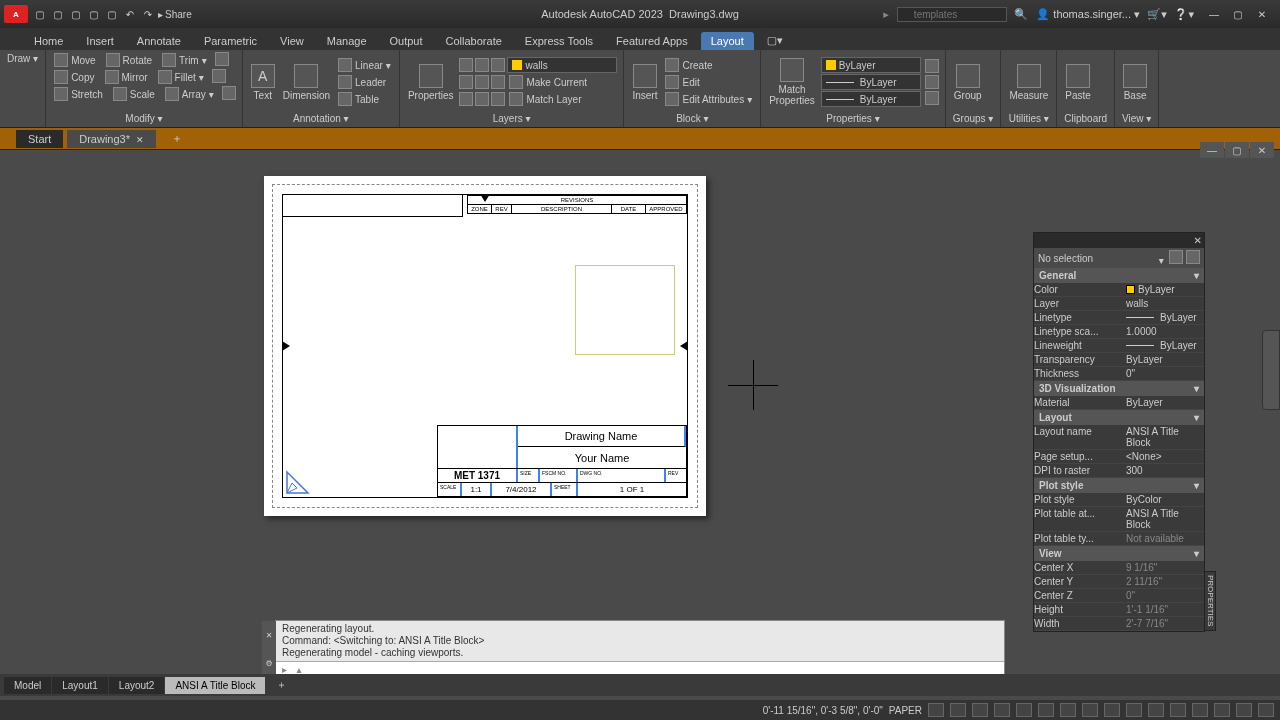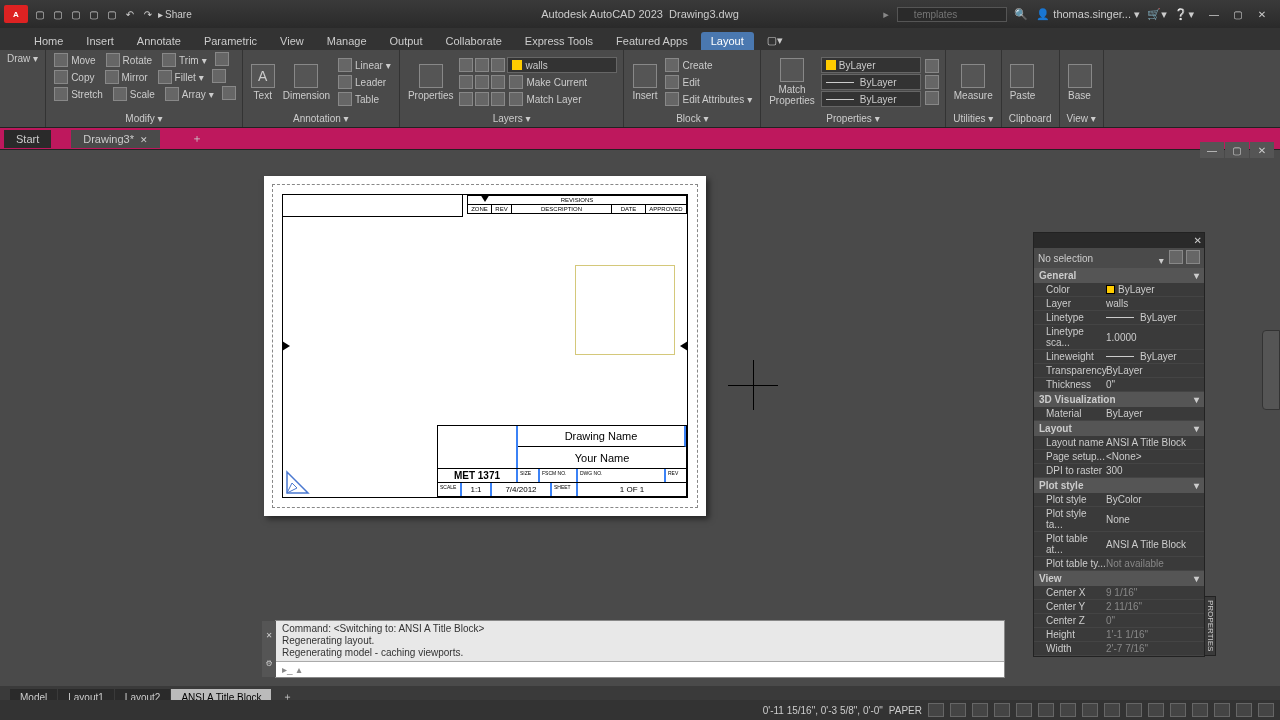--- a/index.html
+++ b/index.html
@@ -19,21 +19,21 @@
 .ribbon{height:78px;background:#4a4a4a;border-bottom:1px solid #222;display:flex}
 .panel{border-right:1px solid #333;padding:2px 6px;display:flex;flex-direction:column;justify-content:space-between}
 .panel-body{display:flex;gap:4px;align-items:center;flex:1}
 .panel-title{font-size:10px;color:#ccc;text-align:center;padding:1px}
 .big-btn{display:flex;flex-direction:column;align-items:center;gap:2px;padding:2px;color:#ccc;font-size:10px}
 .big-icon{width:24px;height:24px;border:1px solid #888;background:#555}
 .sm-btn{display:flex;align-items:center;gap:3px;color:#ccc;font-size:10px;padding:1px 2px}
 .sm-icon{width:14px;height:14px;background:#666;border:1px solid #888}
 .layer-combo{background:#333;border:1px solid #666;color:#ccc;font-size:10px;padding:1px 4px;width:110px;height:16px;display:flex;align-items:center;gap:3px}
 .layer-sw{width:10px;height:10px;background:#ffcc00}
-.doc-tabs{height:22px;background:#be185d;display:flex;align-items:center;padding-left:4px;gap:20px;border-bottom:1px solid #222}
+.doc-tabs{height:22px;background:#a16207;display:flex;align-items:center;padding-left:16px;gap:4px;border-bottom:1px solid #222}
 .doc-tab{padding:3px 12px;font-size:11px;color:#ccc;background:#2a2a2a;position:relative}
 .doc-tab.active{background:#4a4a4a}
 .doc-close{margin-left:6px;font-size:9px}
 .canvas-area{position:absolute;top:150px;left:0;right:0;bottom:60px;background:#4a4a4a}
 .canvas-win-btns{position:absolute;top:-8px;right:6px;display:flex;gap:1px}
 .paper{position:absolute;left:264px;top:26px;width:442px;height:340px;background:#fff;box-shadow:3px 3px 6px rgba(0,0,0,.5)}
 .border-outer{position:absolute;left:18px;top:18px;right:18px;bottom:18px;border:1.5px solid #000}
 .dashed-margin{position:absolute;left:8px;top:8px;right:8px;bottom:8px;border:1px dashed #888}
 .triangle{width:0;height:0;position:absolute}
 .tri-top{left:50%;top:-1px;transform:translateX(-50%);border-left:5px solid transparent;border-right:5px solid transparent;border-top:8px solid #000}
@@ -54,31 +54,31 @@
 .tb-small{font-size:5px;text-align:left;padding:1px 2px}
 .corner-tri{position:absolute;left:2px;bottom:2px;width:25px;height:25px}
 .crosshair{position:absolute;left:753px;top:210px;width:1px;height:50px;background:#000}
 .crosshair::after{content:"";position:absolute;left:-25px;top:25px;width:50px;height:1px;background:#000}
 .props-panel{position:absolute;right:75px;top:82px;width:172px;background:#3a3a3a;border:1px solid #222;font-size:10px;color:#ccc}
 .props-title{background:#2a2a2a;display:flex;align-items:center;padding:2px;justify-content:flex-end;gap:3px}
 .props-close{font-size:10px;cursor:pointer}
 .props-sel{background:#4a4a4a;padding:2px 4px;display:flex;justify-content:space-between;align-items:center}
 .props-cat{background:#555;padding:2px 5px;display:flex;justify-content:space-between;font-weight:bold}
 .props-row{display:flex;padding:1px 0;border-bottom:1px solid #444}
-.props-key{width:72px;padding-left:12px}
+.props-key{width:92px;}
 .props-val{flex:1;display:flex;align-items:center;gap:3px}
 .color-sw{width:9px;height:9px;background:#ffcc00;border:1px solid #000}
 .byline{width:28px;height:1px;background:#ccc;display:inline-block;margin-right:3px}
 .props-tab{position:absolute;right:-12px;bottom:0;width:12px;height:60px;background:#3a3a3a;writing-mode:vertical-rl;font-size:8px;text-align:center;border:1px solid #222}
 .cmd-area{position:absolute;bottom:42px;left:275px;width:730px;background:#e8e8e8;border:1px solid #888;font-family:Consolas,monospace;font-size:10px}
 .cmd-hist{padding:2px 6px;color:#333;line-height:1.2}
 .cmd-line{background:#fff;border-top:1px solid #aaa;padding:2px 6px;display:flex;align-items:center;gap:4px}
 .cmd-line input{border:none;outline:none;font-family:inherit;font-size:10px;font-style:italic;color:#888;flex:1}
 .cmd-handle{position:absolute;left:-14px;top:0;bottom:0;width:14px;background:#555;display:flex;flex-direction:column;justify-content:space-around;align-items:center}
-.layout-tabs{position:absolute;bottom:12px;left:0;right:0;height:22px;background:#3a3a3a;display:flex;align-items:center;padding-left:10px;gap:1px;font-size:10px}
+.layout-tabs{position:absolute;bottom:24px;left:0;right:0;height:22px;background:#3a3a3a;display:flex;align-items:center;padding-left:4px;gap:1px;font-size:10px}
 .ltab{padding:3px 10px;color:#ccc;background:#2a2a2a}
 .ltab.active{background:#bbb;color:#000}
 .status-bar{position:absolute;bottom:0;left:0;right:0;height:20px;background:#333;display:flex;align-items:center;justify-content:flex-end;padding:0 6px;gap:6px;font-size:10px;color:#ccc}
 .status-btn{width:16px;height:14px;background:#444;border:1px solid #666}
 .side-collapse{position:absolute;right:0;top:180px;width:18px;height:80px;background:#555;border:1px solid #333;border-radius:4px 0 0 4px}
 </style>
 </head>
 <body>
 
 <div class="titlebar">
@@ -282,20 +282,29 @@
         <div class="sm-icon"></div>
         <div class="sm-icon"></div>
       </div>
     </div>
     <div class="panel-title">Properties ▾</div>
   </div>
   <div class="panel">
     <div class="panel-body">
         <div class="big-btn">
           <div class="big-icon"></div>
+          <span>Group</span>
+        </div>
+      </div>
+    <div class="panel-title">Groups ▾</div>
+  </div>
+  <div class="panel">
+    <div class="panel-body">
+        <div class="big-btn">
+          <div class="big-icon"></div>
           <span>Measure</span>
         </div>
       </div>
     <div class="panel-title">Utilities ▾</div>
   </div>
   <div class="panel">
     <div class="panel-body">
         <div class="big-btn">
           <div class="big-icon"></div>
           <span>Paste</span>
@@ -456,24 +465,20 @@
       </div>
     <div class="props-cat">
         <span>Plot style</span>
         <span>▾</span>
       </div>
     <div class="props-row">
         <div class="props-key">Plot style</div>
         <div class="props-val">ByColor</div>
       </div>
     <div class="props-row">
-        <div class="props-key">Plot style ta...</div>
-        <div class="props-val">None</div>
-      </div>
-    <div class="props-row">
         <div class="props-key">Plot table at...</div>
         <div class="props-val">ANSI A Title Block</div>
       </div>
     <div class="props-row">
         <div class="props-key">Plot table ty...</div>
         <div class="props-val" style="color:#888">Not available</div>
       </div>
     <div class="props-cat">
         <span>View</span>
         <span>▾</span>
@@ -501,22 +506,22 @@
     <div class="props-tab">PROPERTIES</div>
   </div>
 </div>
 
 <div class="cmd-area">
   <div class="cmd-handle">
       <span style="color:#ccc;font-size:8px">✕</span>
       <span style="color:#ccc;font-size:8px">⚙</span>
     </div>
   <div class="cmd-hist">
+    <div>Regenerating layout.</div>
     <div>Command:   &lt;Switching to: ANSI A Title Block&gt;</div>
-    <div>Regenerating layout.</div>
     <div>Regenerating model - caching viewports.</div>
   </div>
   <div class="cmd-line">
     <span style="color:#888">▸_</span>
     <span style="color:#888">▴</span>
   </div>
 </div>
 
 <div class="layout-tabs">
   <div class="ltab">Model</div>

